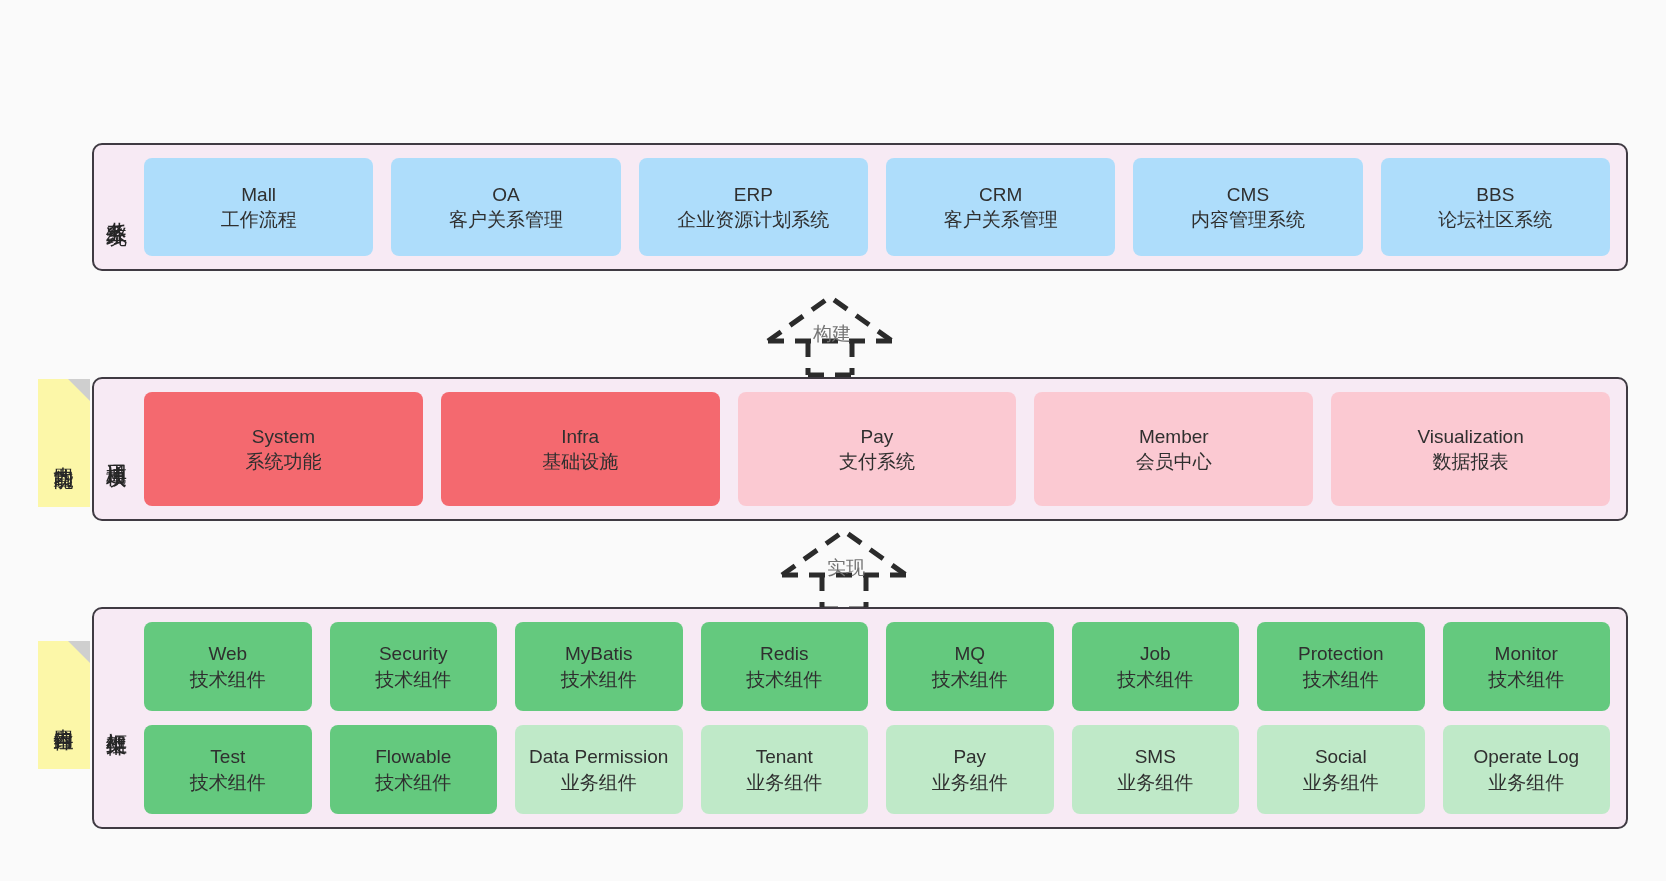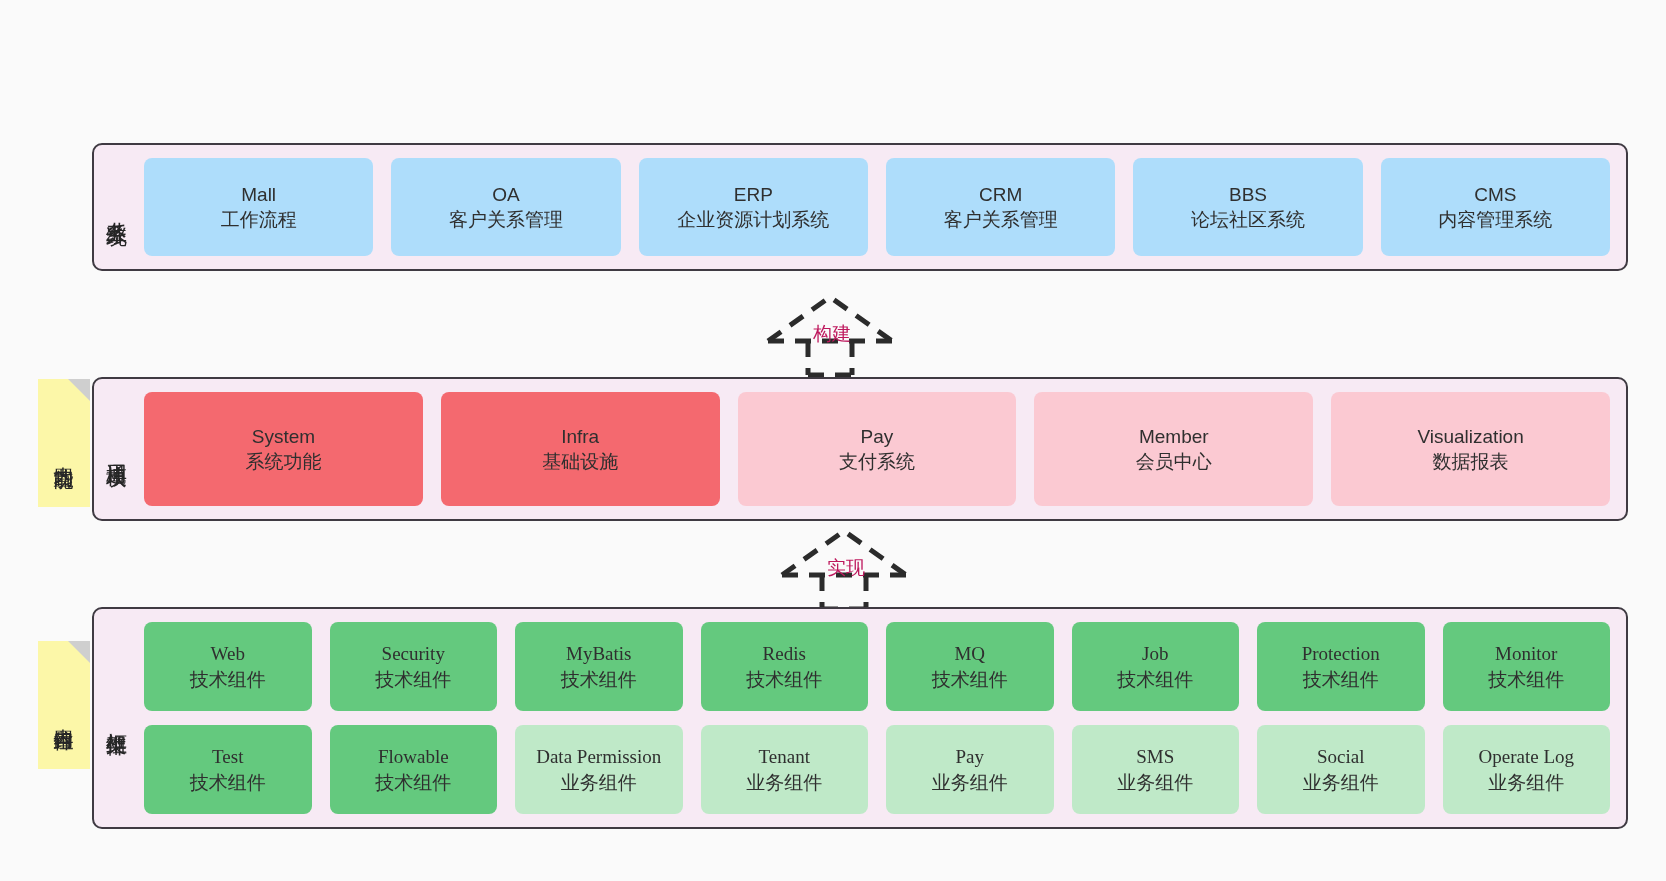--- a/index.html
+++ b/index.html
@@ -104,21 +104,21 @@
   }
 
   
   .connector {
     position: absolute;
     pointer-events: none;
   }
   .connector-label {
     position: absolute;
     font-size: 19px;
-    color: #be185d;
+    color: #737373;
     background: transparent;
     white-space: nowrap;
     user-select: none;
   }
 </style>
 </head>
 <body>
 
 <div id="stage">
 
@@ -136,26 +136,26 @@
         </div>
         <div class="card c-blue">
           <span class="en">ERP</span>
           <span class="cn">企业资源计划系统</span>
         </div>
         <div class="card c-blue">
           <span class="en">CRM</span>
           <span class="cn">客户关系管理</span>
         </div>
         <div class="card c-blue">
+          <span class="en">CMS</span>
+          <span class="cn">内容管理系统</span>
+        </div>
+        <div class="card c-blue">
           <span class="en">BBS</span>
           <span class="cn">论坛社区系统</span>
-        </div>
-        <div class="card c-blue">
-          <span class="en">CMS</span>
-          <span class="cn">内容管理系统</span>
         </div>
       </div>
     </div>
   </div>
 
   <svg class="connector" style="left:760px; top:258px; width:140px; height:92px;" viewBox="0 0 140 92">
     <polyline points="8,56 70,12 132,56" fill="none" stroke="#2b2b2b" stroke-width="5" stroke-dasharray="16,11" stroke-linecap="butt"></polyline>
     <line x1="8" y1="56" x2="132" y2="56" stroke="#2b2b2b" stroke-width="5" stroke-dasharray="16,11"></line>
     <line x1="48" y1="56" x2="48" y2="90" stroke="#2b2b2b" stroke-width="5" stroke-dasharray="16,11"></line>
     <line x1="92" y1="56" x2="92" y2="90" stroke="#2b2b2b" stroke-width="5" stroke-dasharray="16,11"></line>
@@ -203,21 +203,21 @@
     <line x1="92" y1="56" x2="92" y2="90" stroke="#2b2b2b" stroke-width="5" stroke-dasharray="16,11"></line>
     <line x1="48" y1="90" x2="92" y2="90" stroke="#2b2b2b" stroke-width="5" stroke-dasharray="16,11"></line>
   </svg>
   <div class="connector-label" style="left:827px; top:528px;">实现</div>
 
   <div class="note" style="left:38px; top:614px; width:52px; height:128px;">
     <span class="fold"></span>
     <span>内置组件</span>
   </div>
 
-  <div class="layer" id="layer-framework" style="left:92px; top:580px; width:1536px; height:222px;font-family:Liberation Serif, serif;">
+  <div class="layer" id="layer-framework" style="left:92px; top:580px; width:1536px; height:222px;">
     <div class="layer-title">框架组件</div>
     <div class="layer-body">
 
       <div class="row">
         <div class="card c-green">
           <span class="en">Web</span>
           <span class="cn">技术组件</span>
         </div>
         <div class="card c-green">
           <span class="en">Security</span>

